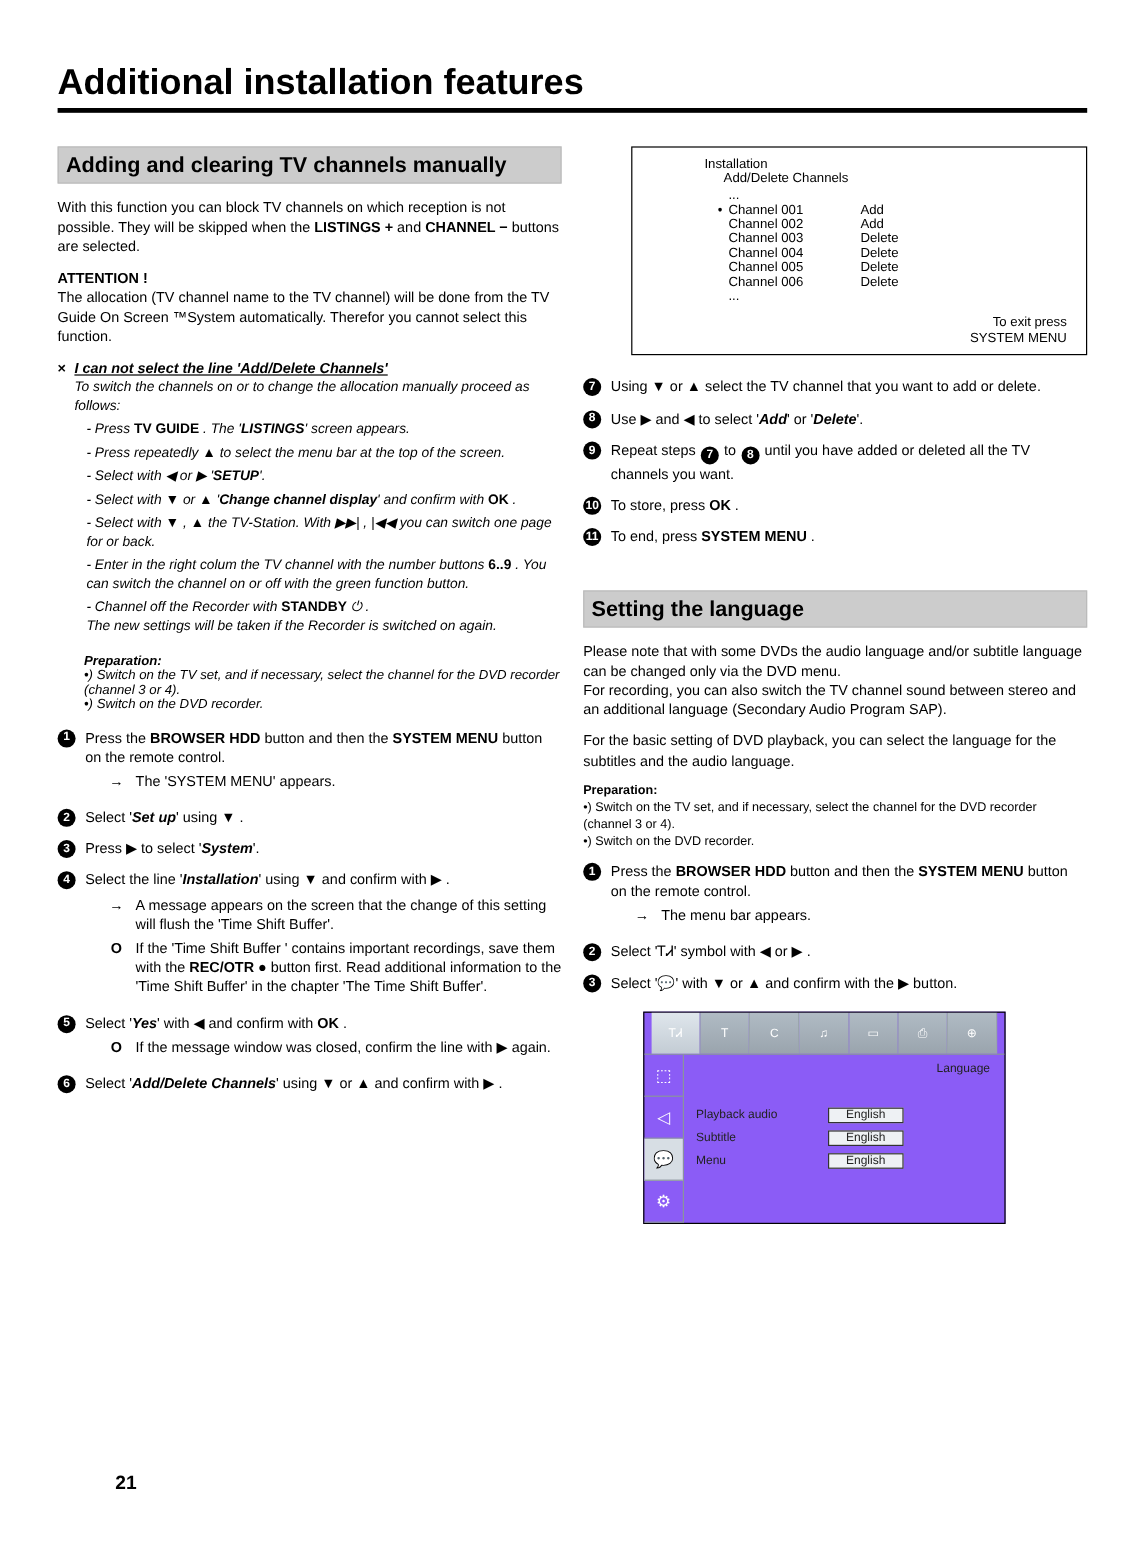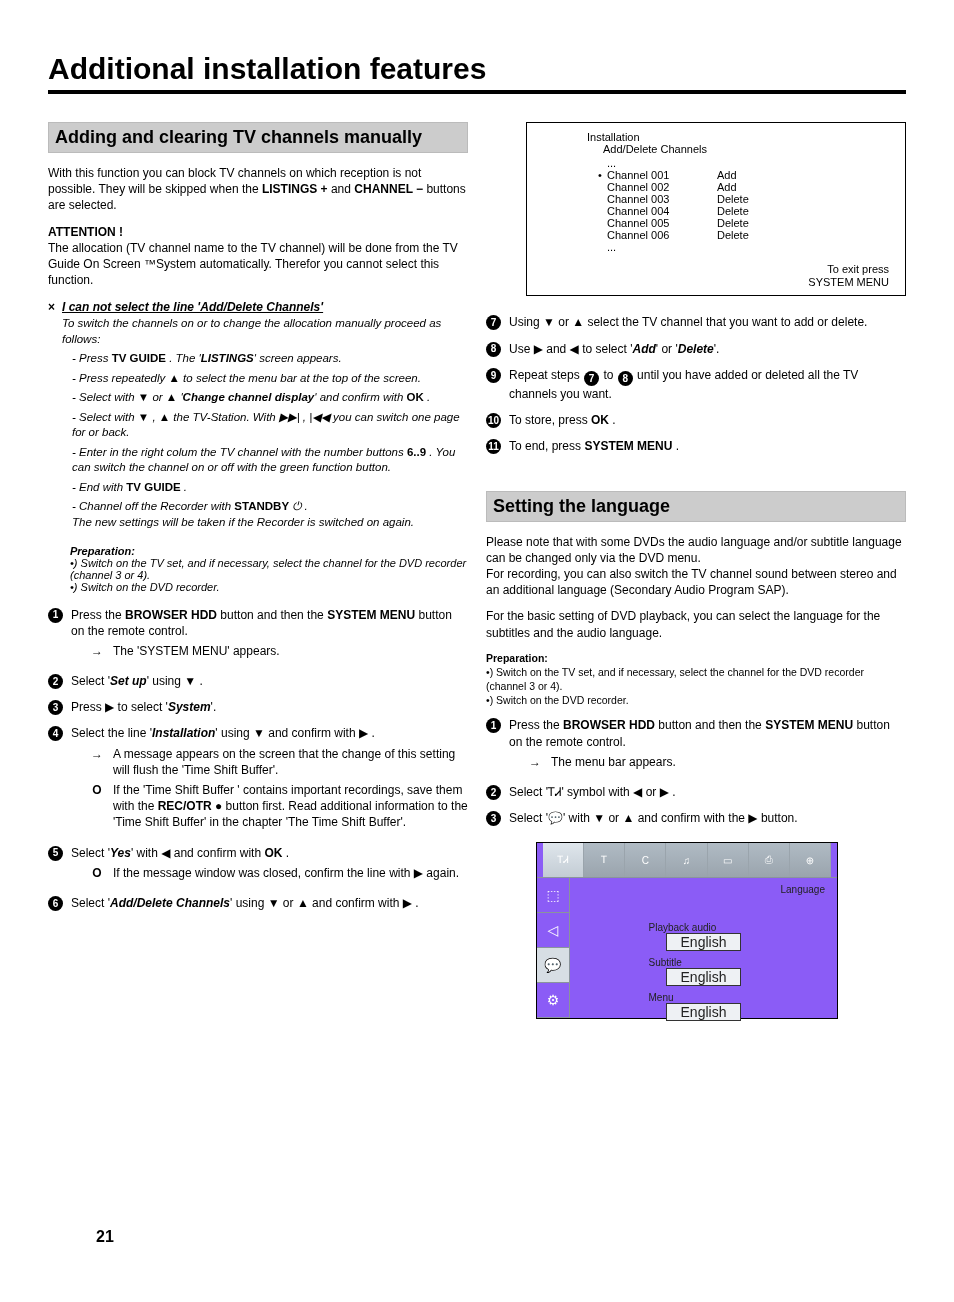--- a/index.html
+++ b/index.html
@@ -177,23 +177,23 @@
   .osd2-side .sideitem.sel {
     background: #d7dee4;
     color: #333;
   }
   .osd2-main {
     flex: 1;
     padding: 24px 10px;
     position: relative;
   }
   .osd2-main .lang-label { position: absolute; right: 12px; top: 6px; }
-  .osd2-main .row { display: flex; align-items: center; margin: 6px 0; flex-direction: column; }
+  .osd2-main .row { display: flex; align-items: center; margin: 6px 0; }
   .osd2-main .row .lbl { width: 110px; }
-  .osd2-main .row .val { border: 1px solid #333; padding: 0 14px; font-size: 14px; background: #eef1f4; }
+  .osd2-main .row .val { border: 1px solid #333; padding: 0 14px; font-size: 10px; background: #eef1f4; }
   .page-number {
     position: absolute;
     left: 48px;
     bottom: 28px;
     font-size: 16px;
     font-weight: bold;
   }
   .page-wrap { position: relative; min-height: 1222px; }
   .spacer { height: 26px; }
 </style>
@@ -218,24 +218,24 @@
       <span class="bold">ATTENTION !</span><br>
       <span>The allocation (TV channel name to the TV channel) will be done from the TV Guide On Screen ™System automatically. Therefor you cannot select this function.</span>
     </p>
 
     <div class="trouble">
       <div class="trouble-title">I can not select the line 'Add/Delete Channels'</div>
       <div class="trouble-body">
         <div>To switch the channels on or to change the allocation manually proceed as follows:</div>
         <div class="step"><span>- Press </span><span class="bold" style="font-style:normal">TV GUIDE</span><span> . The '</span><span class="bold">LISTINGS</span><span>' screen appears.</span></div>
         <div class="step">- Press repeatedly  ▲  to select the menu bar at the top of the screen.</div>
+        <div class="step"><span>- Select with  ◀  or  ▶  '</span><span class="bold">SETUP</span><span>'.</span></div>
         <div class="step"><span>- Select with  ▼  or  ▲  '</span><span class="bold">Change channel display</span><span>' and confirm with  </span><span class="bold" style="font-style:normal">OK</span><span> .</span></div>
         <div class="step">- Select with  ▼ ,  ▲  the TV-Station. With  ▶▶| ,  |◀◀  you can switch one page for or back.</div>
         <div class="step"><span>- Enter in the right colum the TV channel with the number buttons </span><span class="bold" style="font-style:normal">6..9</span><span> . You can switch the channel on or off with the green function button.</span></div>
-        <div class="step"><span>- End with  </span><span class="bold" style="font-style:normal">TV GUIDE</span><span> .</span></div>
         <div class="step"><span>- Channel off the Recorder with  </span><span class="bold" style="font-style:normal">STANDBY</span><span> ⏻ .</span><br><span>The new settings will be taken if the Recorder is switched on again.</span></div>
       </div>
     </div>
 
     <div class="prep">
       <div class="prep-title">Preparation:</div>
       <div>•) Switch on the TV set, and if necessary, select the channel for the DVD recorder (channel 3 or 4).</div>
       <div>•) Switch on the DVD recorder.</div>
     </div>
 

